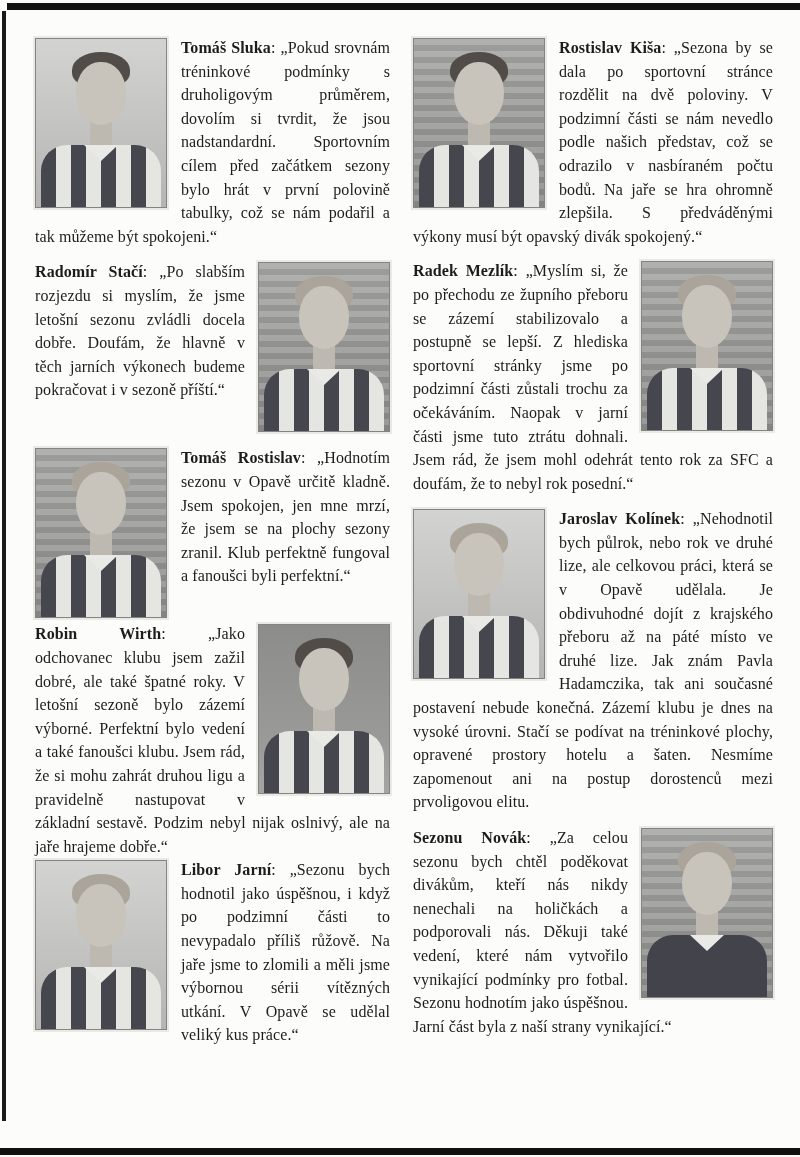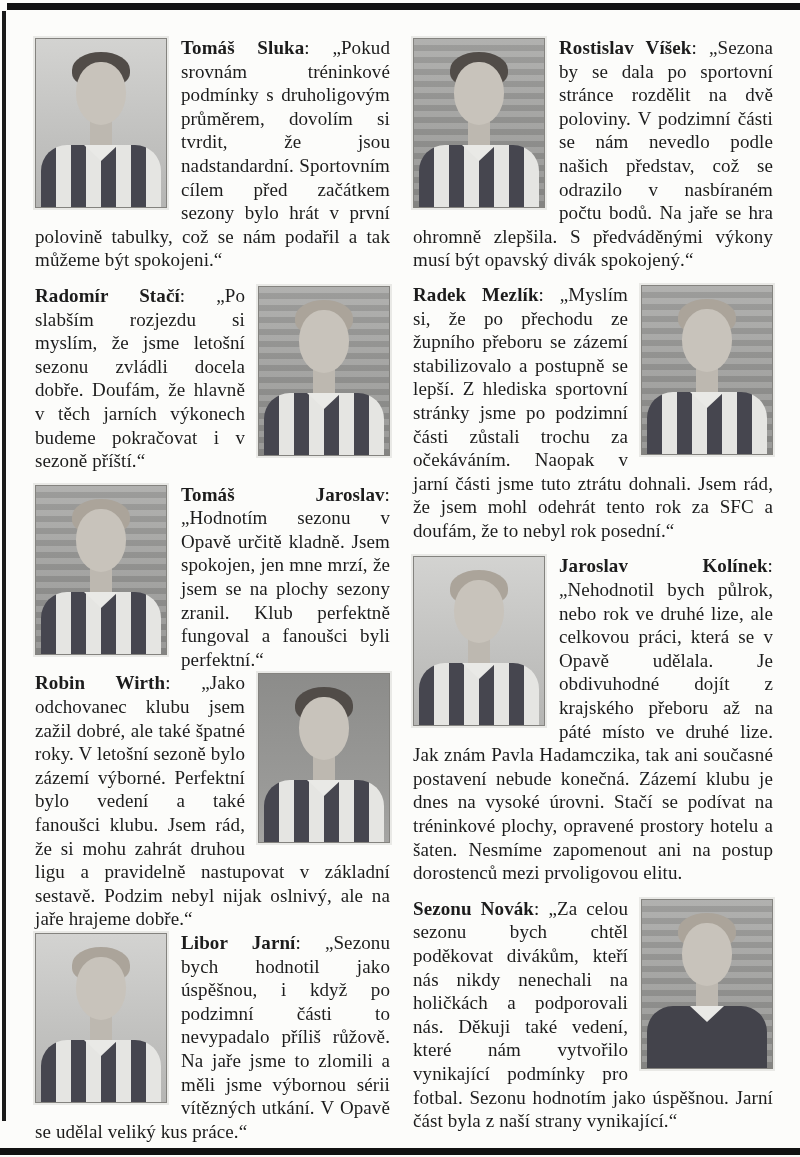--- a/index.html
+++ b/index.html
@@ -32,21 +32,21 @@
   .col-right{width:360px;flex:0 0 360px;}
 
   .blk{display:flow-root;}
   .g10{margin-top:10px;}
   .g12{margin-top:12px;}
   .g16{margin-top:11px;}
   .g18{}
 
   .txt{
     margin:0;
-    font-size:19px;
+    font-size:16px;
     line-height:23.6px;
     text-align:justify;
     letter-spacing:.1px;
   }
   .pname{font-weight:bold;}
 
   
   .photo{
     position:relative;
     width:130px;height:168px;
@@ -133,21 +133,21 @@
         <p class="txt"><strong class="pname">Radomír Stačí</strong><span>: </span><span>„Po slabším rozjezdu si myslím, že jsme letošní sezonu zvládli docela dobře. Doufám, že hlavně v těch jarních výkonech budeme pokračovat i v sezoně příští.“</span></p>
       </article>
 
       <article class="blk g10">
         <figure class="photo side-l" data-bg="stands">
           <div class="ph-hair" data-hair="light"></div>
           <div class="ph-face"></div>
           <div class="ph-neck"></div>
           <div class="ph-shirt" data-jersey="stripes"></div>
         </figure>
-        <p class="txt"><strong class="pname">Tomáš Jaroslav</strong><span>: </span><span>„Hodnotím sezonu v Opavě určitě kladně. Jsem spokojen, jen mne mrzí, že jsem se na plochy sezony zranil. Klub perfektně fungoval a fanoušci byli perfektní.“</span></p>
+        <p class="txt"><strong class="pname">Tomáš Rostislav</strong><span>: </span><span>„Hodnotím sezonu v Opavě určitě kladně. Jsem spokojen, jen mne mrzí, že jsem se na plochy sezony zranil. Klub perfektně fungoval a fanoušci byli perfektní.“</span></p>
       </article>
 
       <article class="blk g18">
         <figure class="photo side-r" data-bg="dark">
           <div class="ph-hair" data-hair="dark"></div>
           <div class="ph-face"></div>
           <div class="ph-neck"></div>
           <div class="ph-shirt" data-jersey="stripes"></div>
         </figure>
         <p class="txt"><strong class="pname">Robin Wirth</strong><span>: </span><span>„Jako odchovanec klubu jsem zažil dobré, ale také špatné roky. V letošní sezoně bylo zázemí výborné. Perfektní bylo vedení a také fanoušci klubu. Jsem rád, že si mohu zahrát druhou ligu a pravidelně nastupovat v základní sestavě. Podzim nebyl nijak oslnivý, ale na jaře hrajeme dobře.“</span></p>
@@ -167,21 +167,21 @@
 
     <section class="col col-right">
 
       <article class="blk">
         <figure class="photo side-l" data-bg="stands">
           <div class="ph-hair" data-hair="dark"></div>
           <div class="ph-face"></div>
           <div class="ph-neck"></div>
           <div class="ph-shirt" data-jersey="stripes"></div>
         </figure>
-        <p class="txt"><strong class="pname">Rostislav Víšek</strong><span>: </span><span>„Sezona by se dala po sportovní stránce rozdělit na dvě poloviny. V podzimní části se nám nevedlo podle našich představ, což se odrazilo v nasbíraném počtu bodů. Na jaře se hra ohromně zlepšila. S předváděnými výkony musí být opavský divák spokojený.“</span></p>
+        <p class="txt"><strong class="pname">Rostislav Kiša</strong><span>: </span><span>„Sezona by se dala po sportovní stránce rozdělit na dvě poloviny. V podzimní části se nám nevedlo podle našich představ, což se odrazilo v nasbíraném počtu bodů. Na jaře se hra ohromně zlepšila. S předváděnými výkony musí být opavský divák spokojený.“</span></p>
       </article>
 
       <article class="blk g16">
         <figure class="photo side-r" data-bg="stands">
           <div class="ph-hair" data-hair="light"></div>
           <div class="ph-face"></div>
           <div class="ph-neck"></div>
           <div class="ph-shirt" data-jersey="stripes"></div>
         </figure>
         <p class="txt"><strong class="pname">Radek Mezlík</strong><span>: </span><span>„Myslím si, že po přechodu ze župního přeboru se zázemí stabilizovalo a postupně se lepší. Z hlediska sportovní stránky jsme po podzimní části zůstali trochu za očekáváním. Naopak v jarní části jsme tuto ztrátu dohnali. Jsem rád, že jsem mohl odehrát tento rok za SFC a doufám, že to nebyl rok posední.“</span></p>

